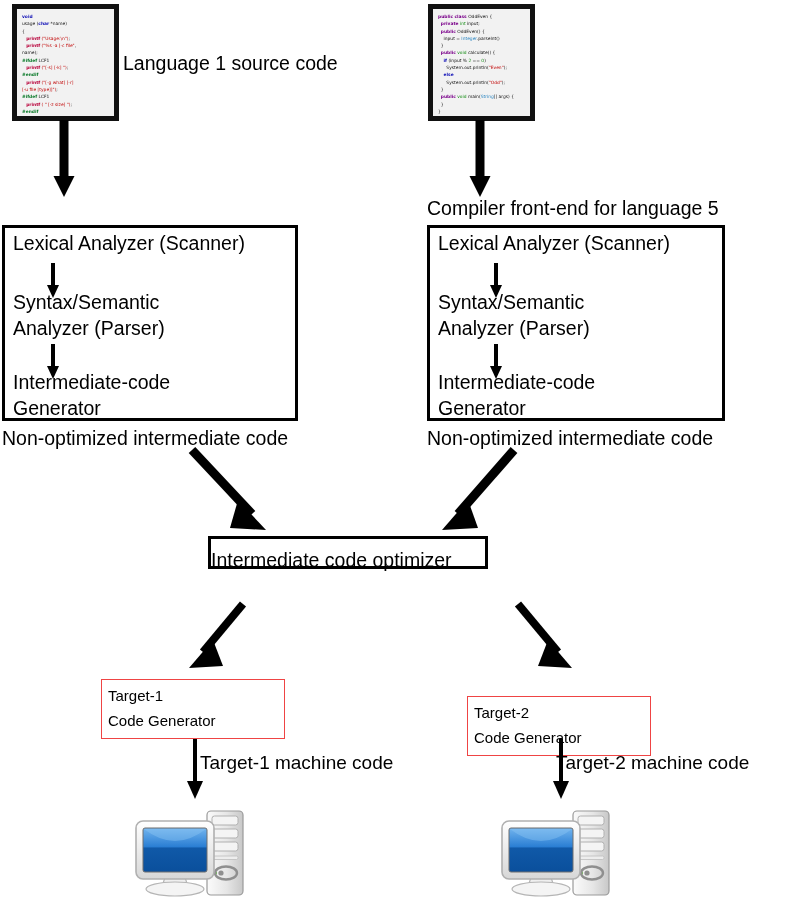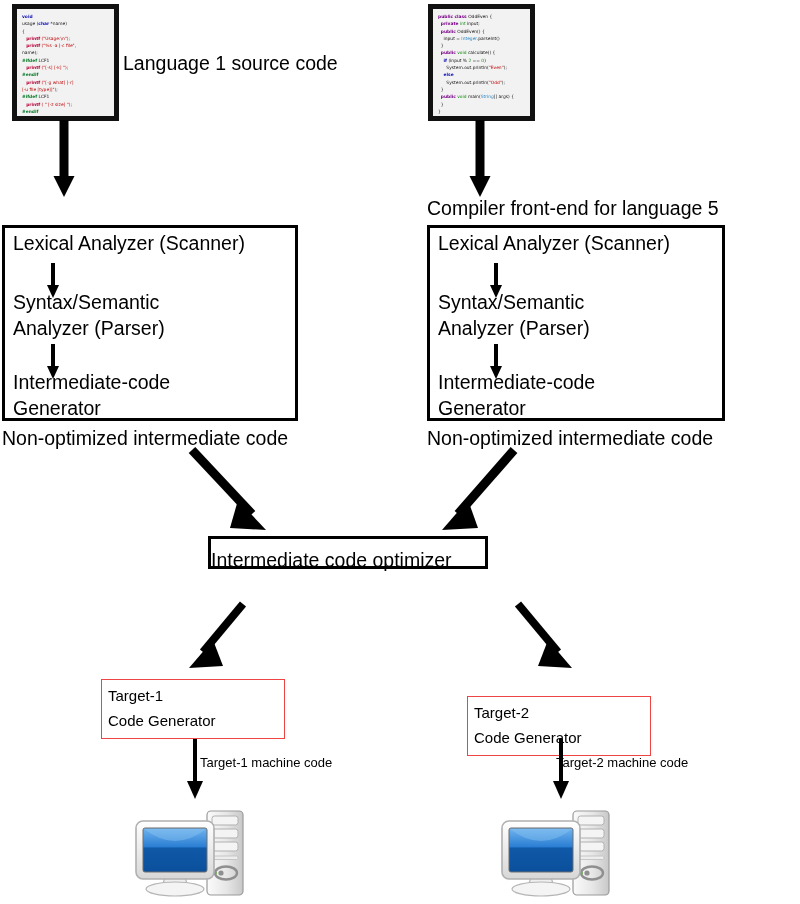--- a/index.html
+++ b/index.html
@@ -44,21 +44,21 @@
   .typ  { color: #1f7fbf; }
   .num  { color: #108a10; }
 
   
   .label {
     font-size: 19.5px;
     line-height: 23px;
     white-space: nowrap;
   }
   .label-sm {
-    font-size: 13px;
+    font-size: 19px;
     line-height: 22px;
     white-space: nowrap;
   }
 
   
   .frontend-box {
     border: 3px solid #000000;
     box-sizing: border-box;
     background: #ffffff;
     text-align: right;

